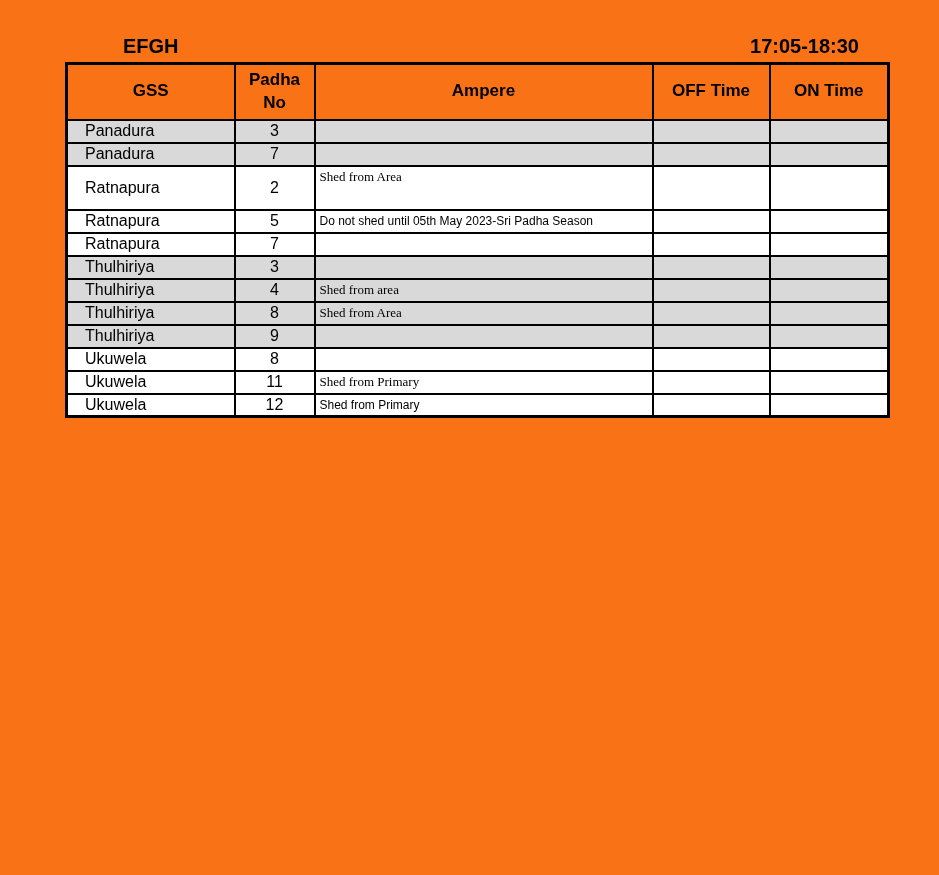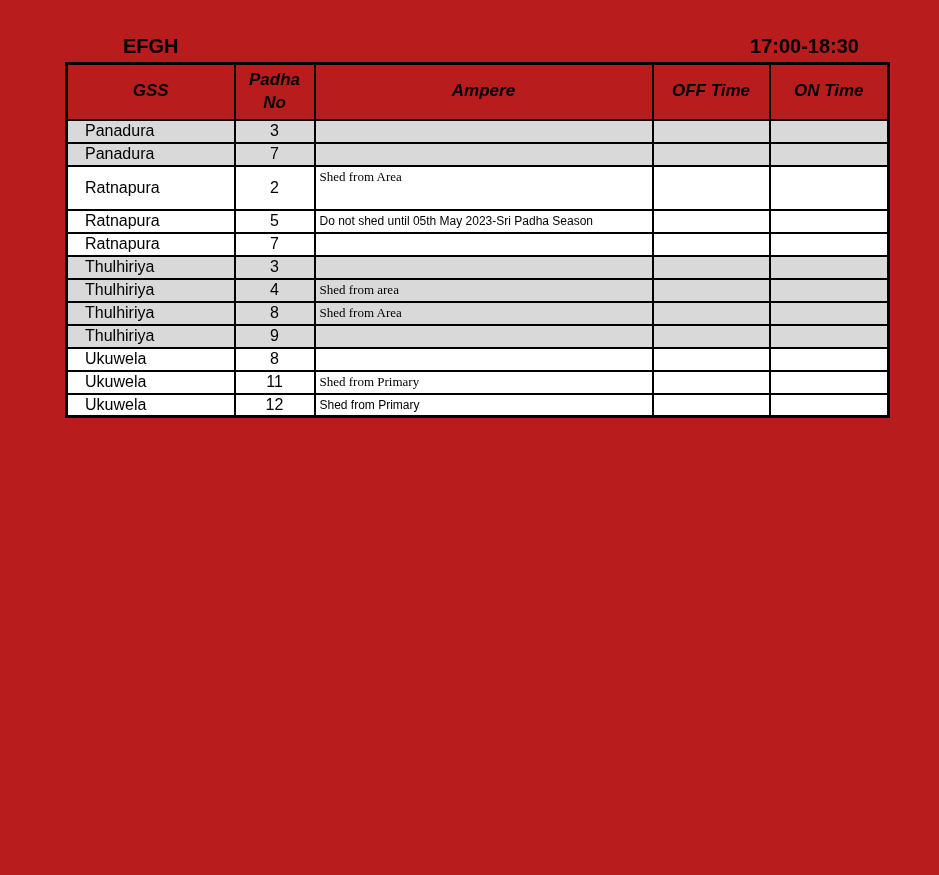--- a/index.html
+++ b/index.html
@@ -3,21 +3,21 @@
 <meta charset="utf-8">
 <style>
   * { margin: 0; padding: 0; box-sizing: border-box; }
   html, body { background: #ffffff; }
   body { font-family: "Liberation Sans", sans-serif; color: #000; }
 
   .sheet {
     position: relative;
     width: 939px;
     height: 875px;
-    background: #b91c1c;
+    background: #f97316;
     overflow: hidden;
   }
 
   .content {
     position: absolute;
     left: 65px;
     top: 30px;
     width: 822px;
   }
 
@@ -40,21 +40,21 @@
     width: 822px;
     table-layout: fixed;
     border-collapse: collapse;
     border: 3px solid var(--border, #000);
   }
   .schedule th, .schedule td {
     border: 2px solid var(--border, #000);
     overflow: hidden;
     white-space: nowrap;
   }
-  .schedule thead tr { height: 56px; font-style: italic; }
+  .schedule thead tr { height: 56px; }
   .schedule th {
     font-size: 17px;
     font-weight: bold;
     text-align: center;
     vertical-align: middle;
     line-height: 1.35;
     white-space: normal;
     padding: 0 2px;
   }
   .schedule tbody tr { height: 23px; background: #ffffff; }
@@ -91,21 +91,21 @@
   }
 </style>
 </head>
 <body>
 
 <div class="sheet">
   <div class="content">
 
     <div class="header-row">
       <div class="page-title">EFGH</div>
-      <div class="time-range">17:00-18:30</div>
+      <div class="time-range">17:05-18:30</div>
     </div>
 
     <table class="schedule">
       <colgroup>
         <col style="width:168px">
         <col style="width:80px">
         <col style="width:338px">
         <col style="width:117px">
         <col style="width:119px">
       </colgroup>

